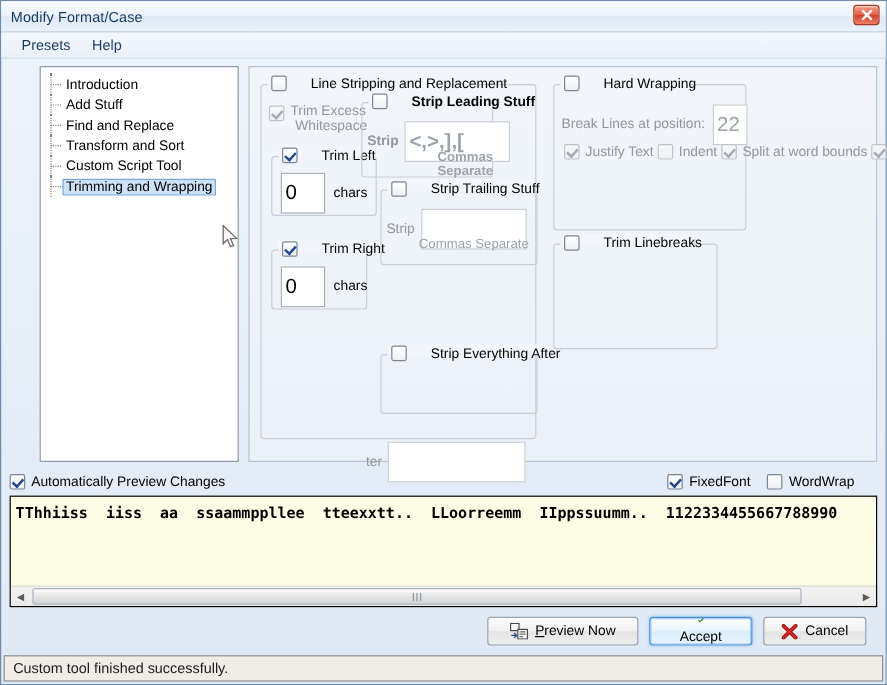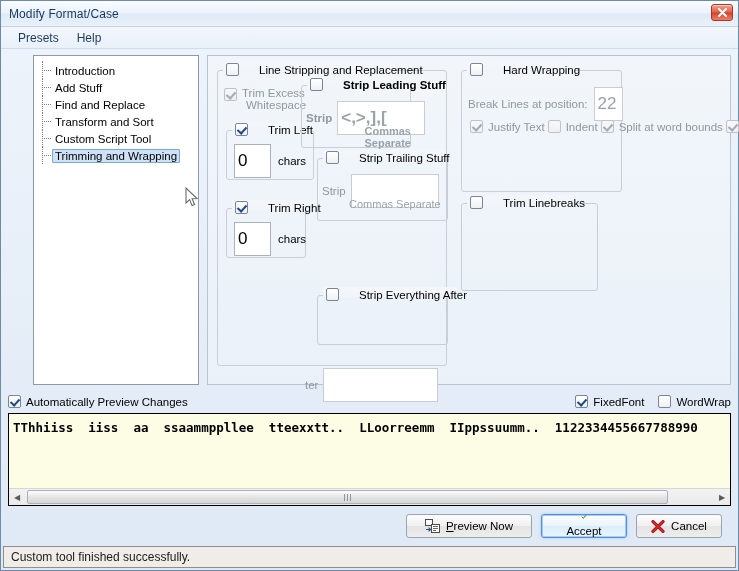--- a/index.html
+++ b/index.html
@@ -406,21 +406,21 @@
     <div id="prevbar">
       <div class="row">
         <span class="cb checked"></span>
         <span class="lbl">Automatically Preview Changes</span>
       </div>
       <div class="spacer"></div>
       <div class="row" style="margin-right:14px;">
         <span class="cb checked"></span>
         <span class="lbl">FixedFont</span>
       </div>
-      <div class="row" style="margin-right:0;">
+      <div class="row" style="margin-right:19px;">
         <span class="cb"></span>
         <span class="lbl">WordWrap</span>
       </div>
     </div>
 
     <div id="previewbox">
       <div id="previewtext">TThhiiss  iiss  aa  ssaammppllee  tteexxtt..  LLoorreemm  IIppssuumm..  1122334455667788990</div>
       <div id="hscroll">
         <div class="sb-arrow">◀</div>
         <div class="sb-track">

